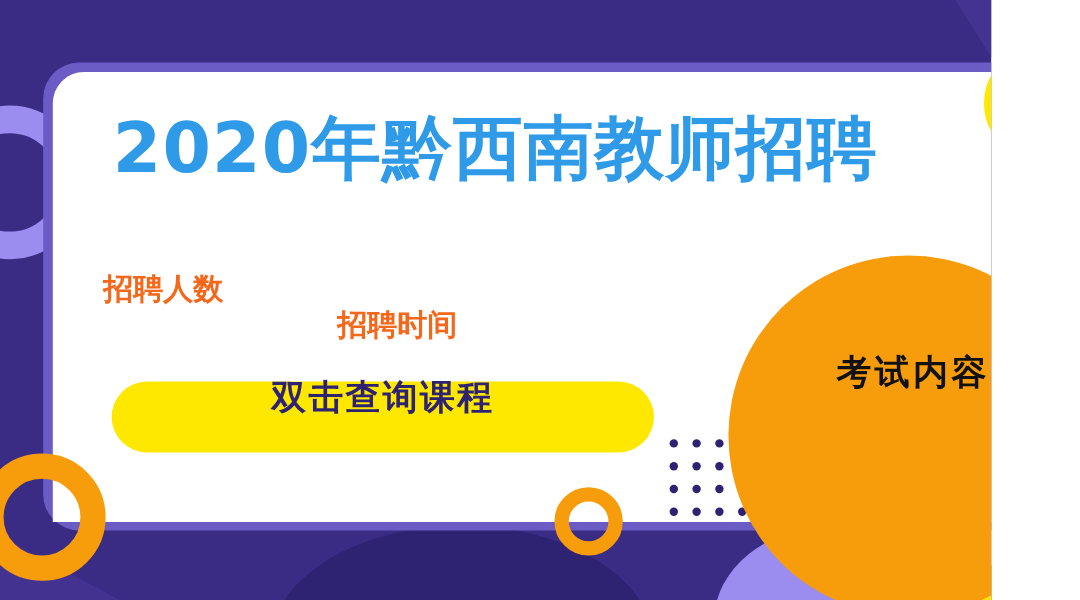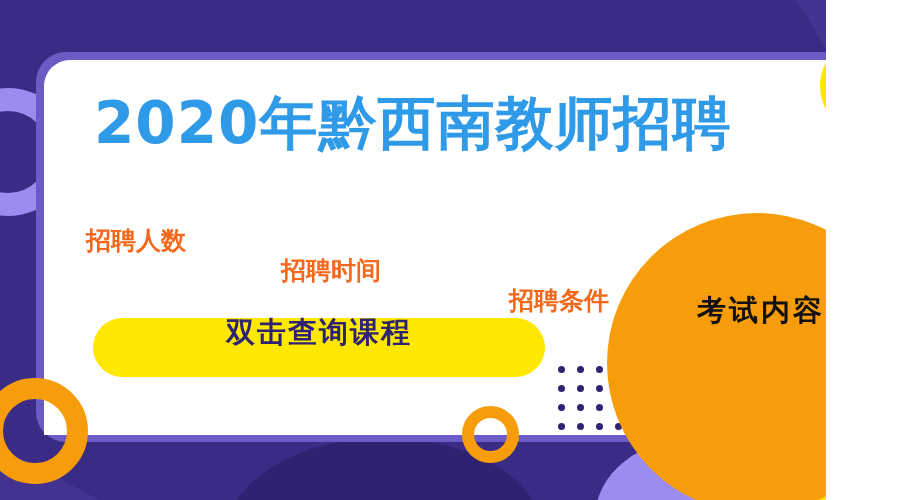--- a/index.html
+++ b/index.html
@@ -200,21 +200,20 @@
   <div class="card-shadow"></div>
 
   <div class="card">
 
     <div class="title">2020年黔西南教师招聘</div>
 
     <div class="kw kw-1">招聘人数</div>
 
     <div class="kw kw-2">招聘时间</div>
 
-    <div class="kw kw-3">招聘条件</div>
 
     <button class="cta">
       <span class="cta-label">双击查询课程</span>
     </button>
 
     <div class="dots">
       <span class="dot"></span>
         <span class="dot"></span>
         <span class="dot"></span>
         <span class="dot"></span>

